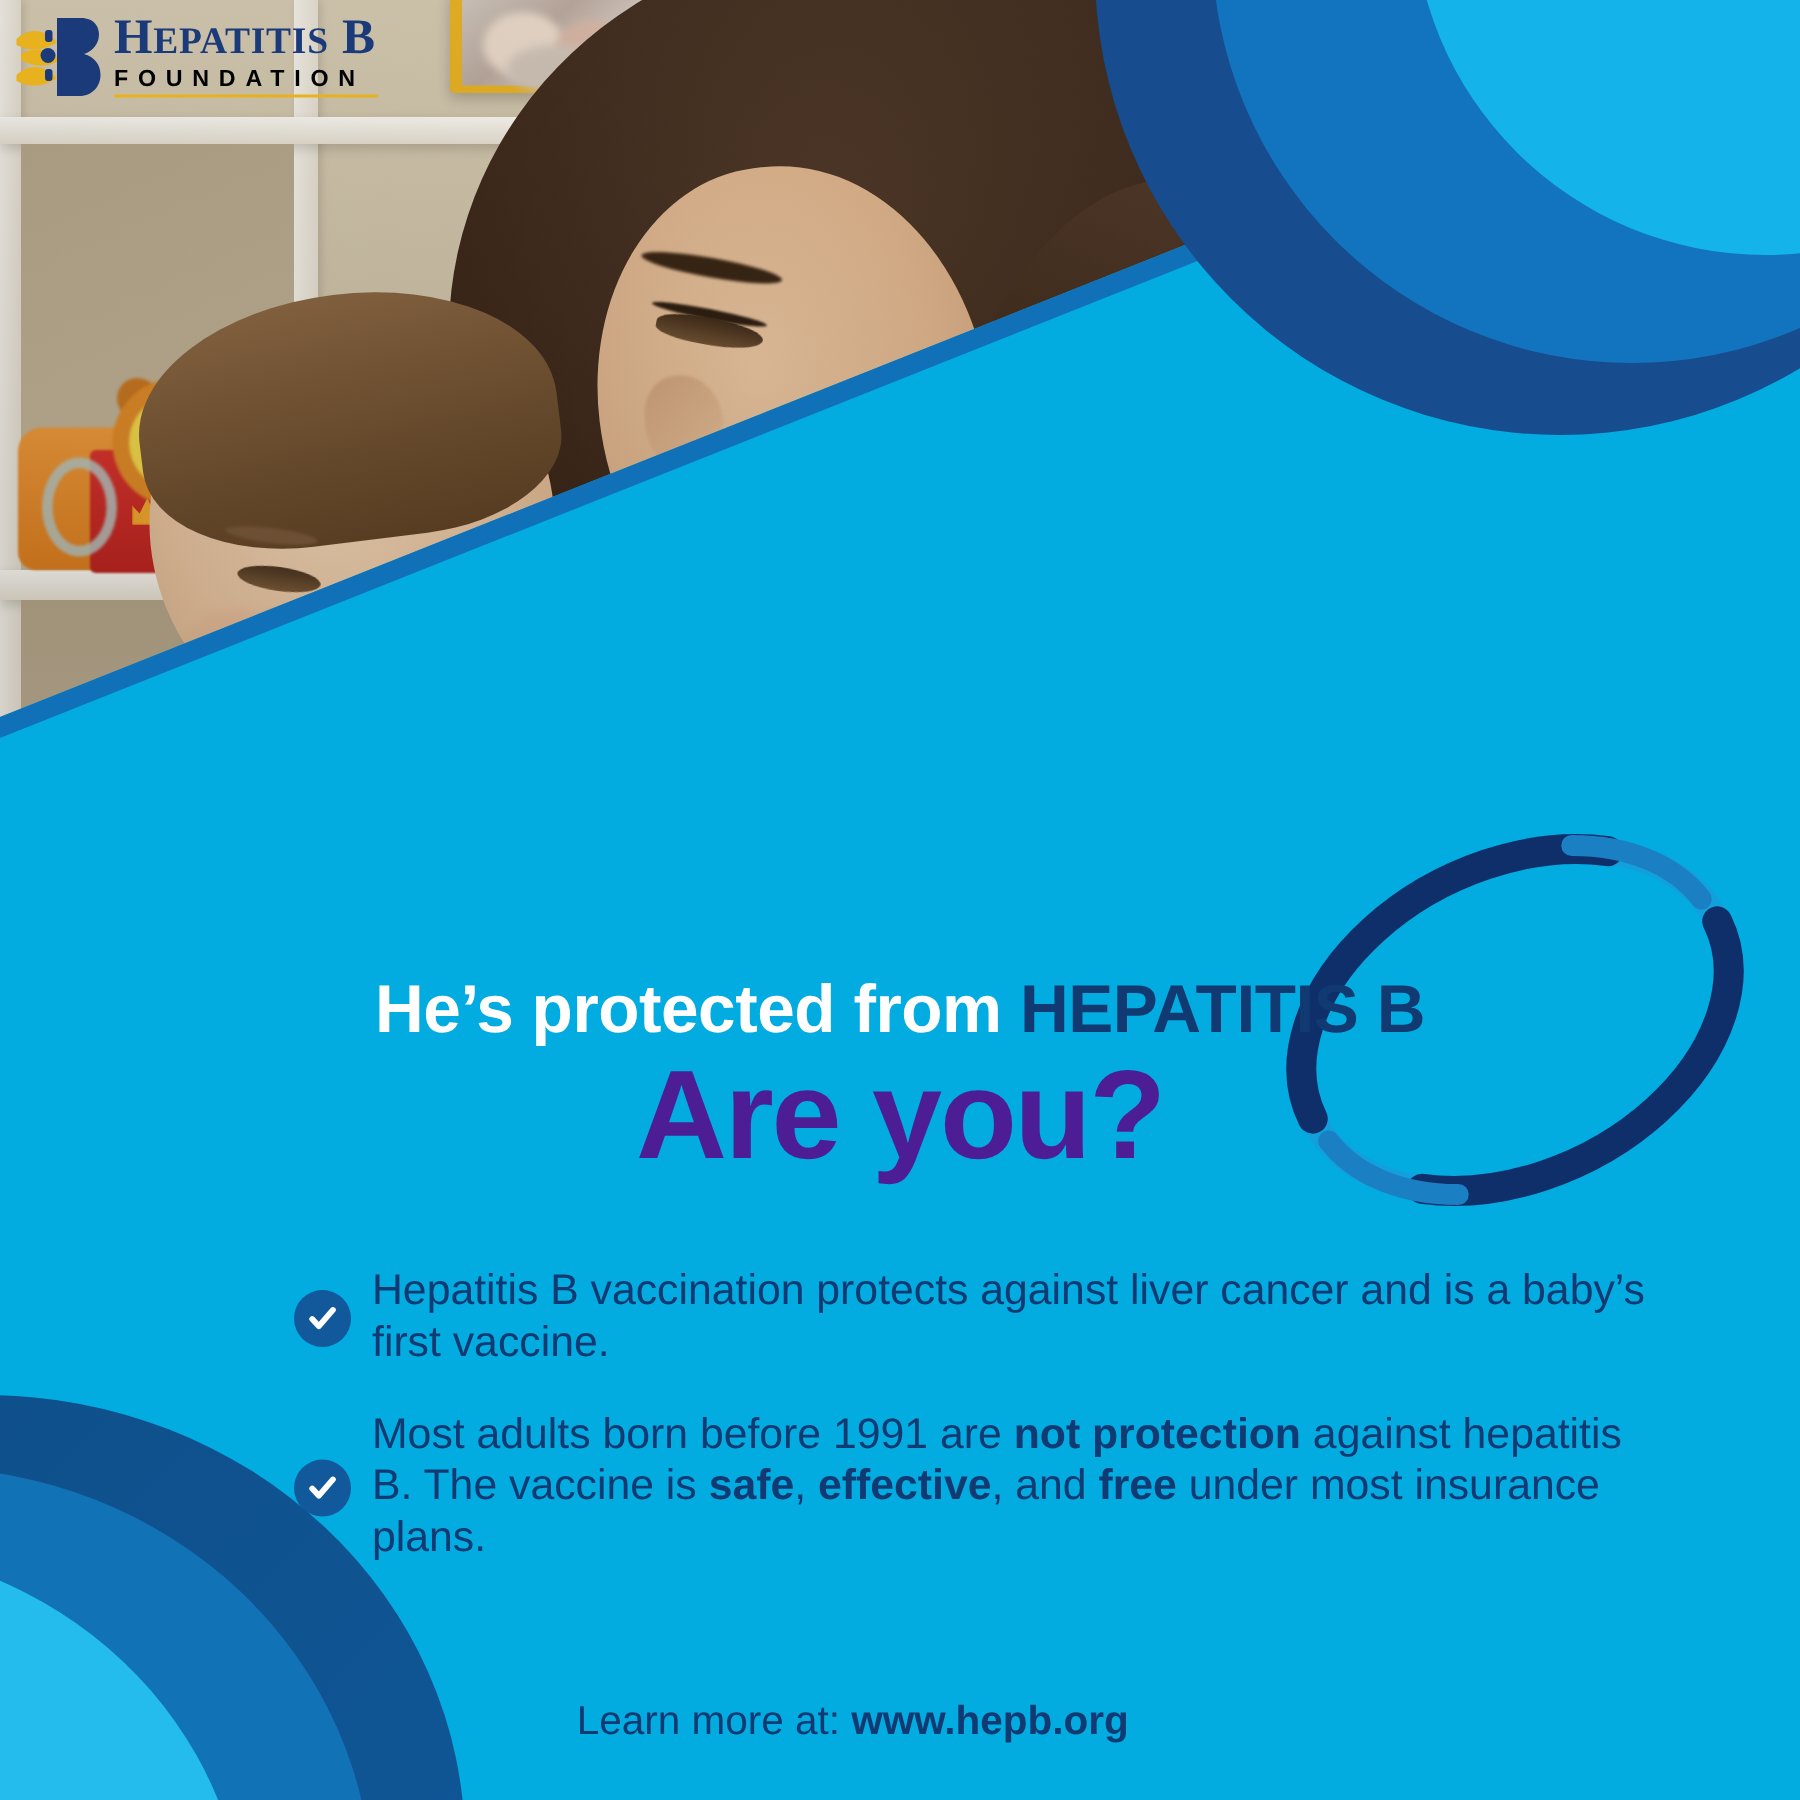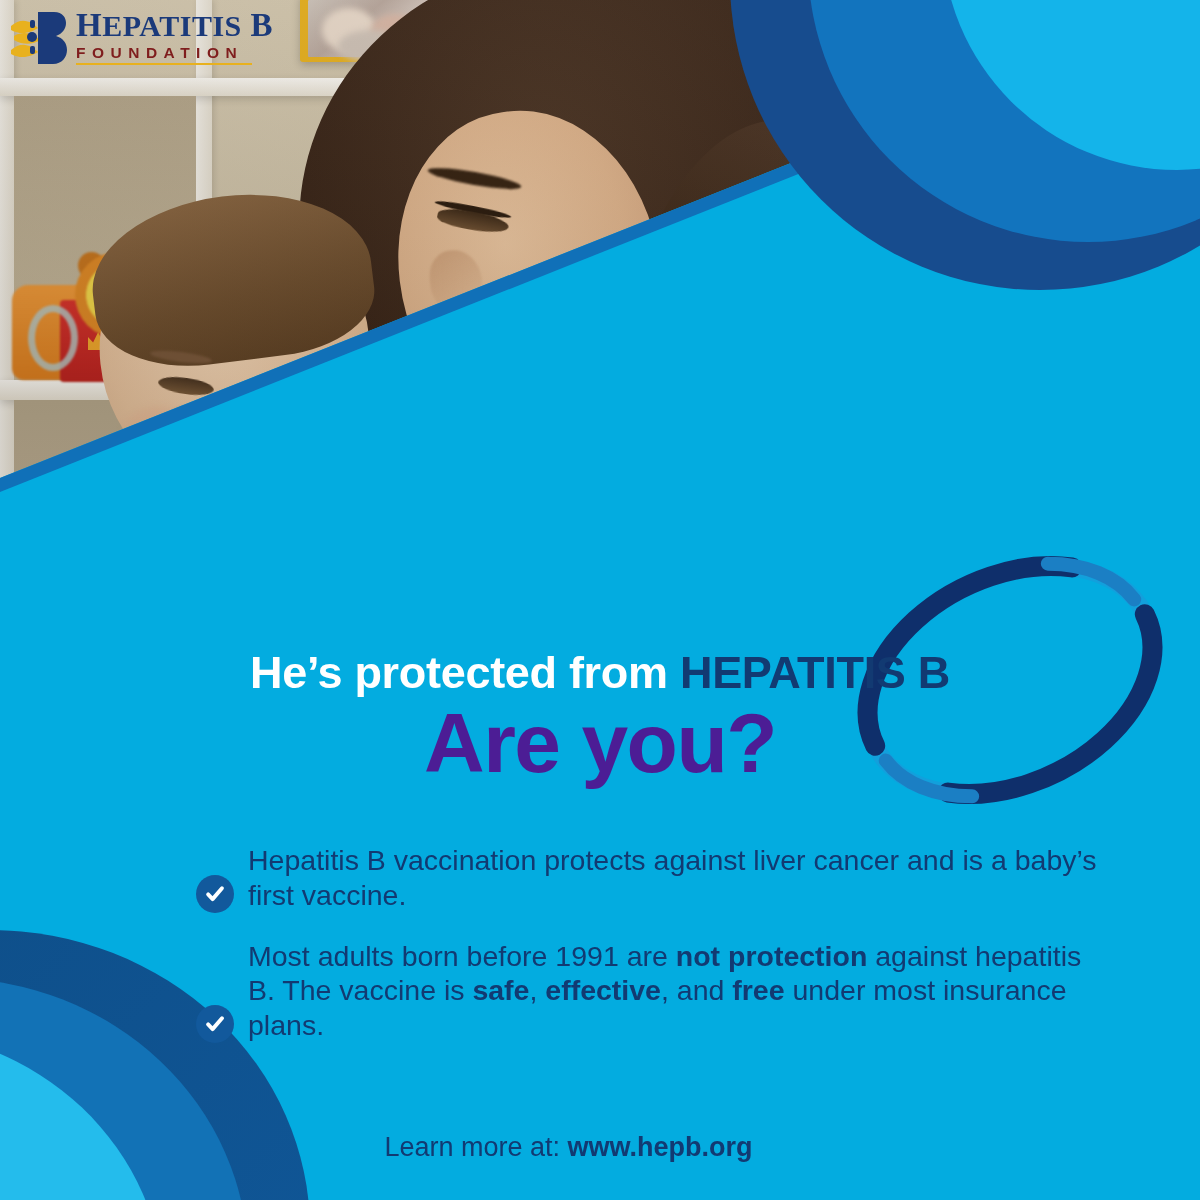--- a/index.html
+++ b/index.html
@@ -205,35 +205,35 @@
   
   #ring{position:absolute;left:845px;top:530px;width:330px;height:300px;}
   #ring svg{width:100%;height:100%;overflow:visible;}
 
   
   #logo{position:absolute;left:8px;top:6px;display:flex;align-items:center;gap:6px;}
   #logo-mark{position:relative;width:62px;height:62px;flex:0 0 auto;}
   #logo-text{display:flex;flex-direction:column;line-height:1;}
   .logo-top{font-family:"Liberation Serif",serif;font-weight:bold;color:#1B3A7A;
         font-size:33px;letter-spacing:.5px;}
-  .logo-top .sc{font-size:30px;}
-  .logo-bot{font-family:"Liberation Sans",sans-serif;font-weight:bold;color:#7f1d1d;
+  .logo-top .sc{font-size:25px;}
+  .logo-bot{font-family:"Liberation Sans",sans-serif;font-weight:bold;color:#000000;
         font-size:15.5px;letter-spacing:6.5px;margin-top:3px;}
   .logo-rule{height:2px;background:#E8B11E;margin-top:2px;width:176px;}
 
   
   #headline{position:absolute;left:0;top:650px;width:1200px;text-align:center;z-index:6;}
   #line1{font-size:45px;font-weight:bold;color:#ffffff;letter-spacing:-.3px;line-height:1;}
   #line1 .hb{color:#123A72;}
   #line2{font-size:84px;font-weight:bold;color:#4c1d95;line-height:1;
         margin-top:6px;letter-spacing:-1.5px;}
 
   
   #bullets{position:absolute;left:196px;top:843px;width:920px;z-index:6;}
-  .bullet{display:flex;align-items:flex-end;gap:14px;margin-bottom:26px;}
+  .bullet{display:flex;align-items:center;gap:14px;margin-bottom:26px;}
   .chk{flex:0 0 auto;width:38px;height:38px;border-radius:50%;background:#12599C;
        display:flex;align-items:center;justify-content:center;margin-top:2px;}
   .chk svg{width:22px;height:22px;display:block;}
   .btext{color:#123A72;font-size:28.5px;line-height:1.22;}
   .btext b{font-weight:bold;}
 
   
   #footer{position:absolute;left:0;top:1132px;width:1137px;text-align:center;z-index:6;
         color:#123A72;font-size:27px;}
   #footer b{font-weight:bold;}

